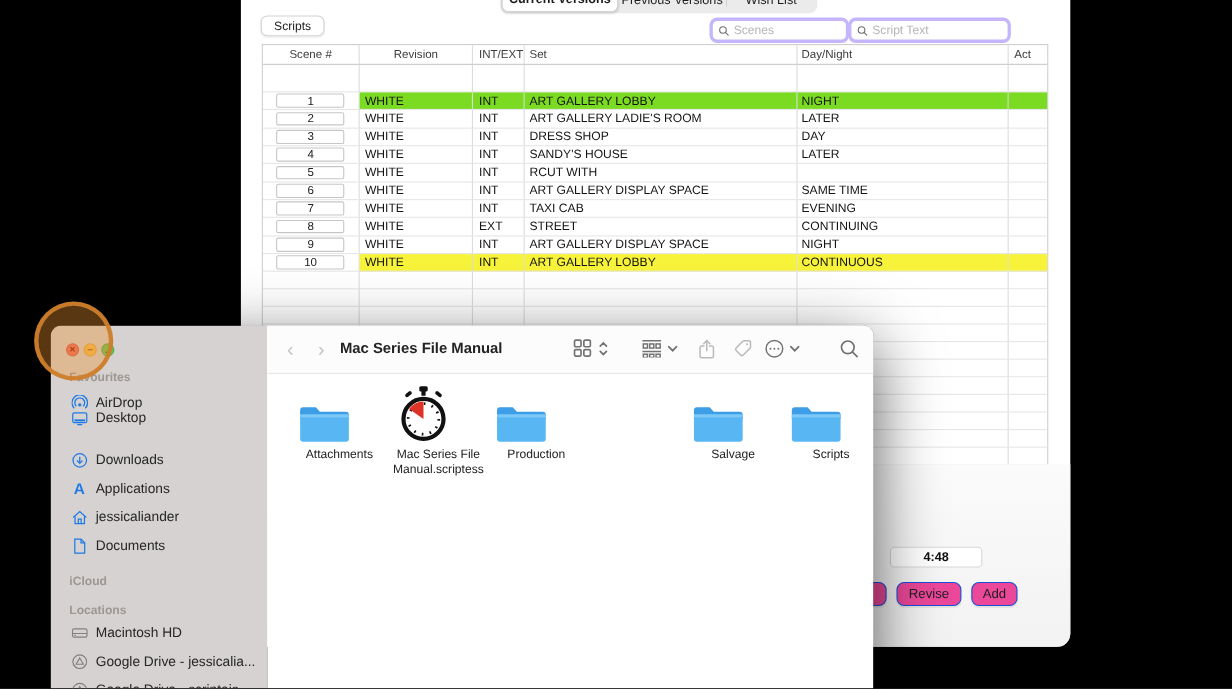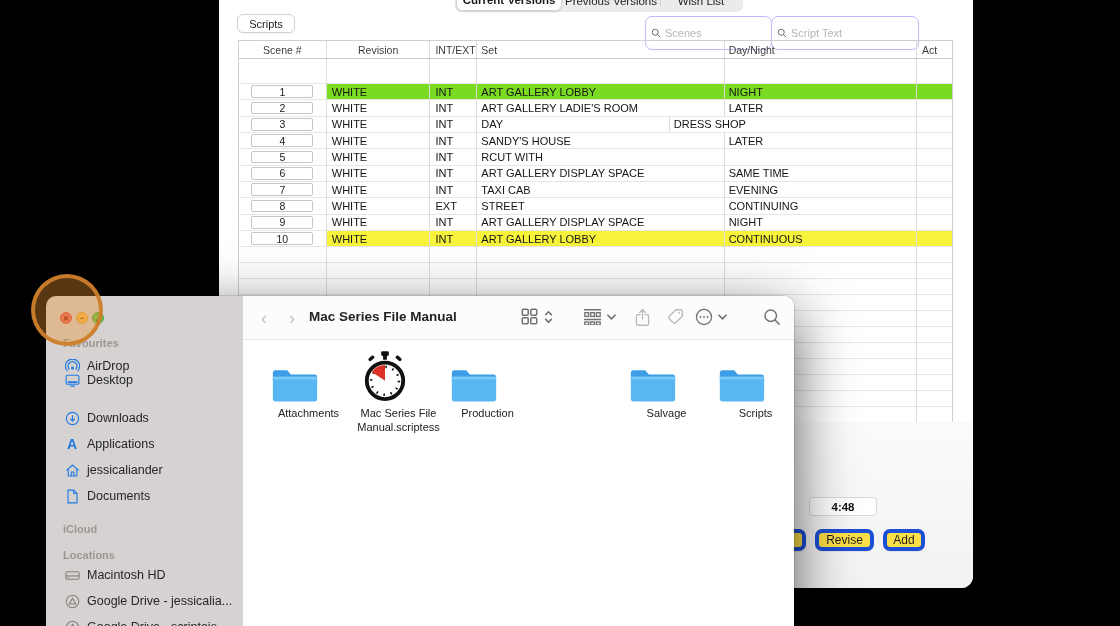--- a/index.html
+++ b/index.html
@@ -14,21 +14,21 @@
   .seg { font-size:11.5px; color:#1d1d1f; display:flex; align-items:flex-end; justify-content:center;
          padding-bottom:4px; position:relative; }
   .seg.s0 { width:106px; } .seg.s1 { width:98px; } .seg.s2 { width:82px; }
   .seg.selected { background:#fff; border:1px solid #d4d4d4; border-radius:6px; box-shadow:0 1px 2px rgba(0,0,0,.12); font-weight:bold; }
   .seg.s2::before { content:""; position:absolute; left:0; top:8px; bottom:5px; width:1px; background:#d2d2d2; }
 
   .scripts-btn { position:absolute; left:18px; top:14px; width:58px; height:19px; background:#fff;
                  border:1px solid #d2d2d2; border-radius:6px; font-size:11px; color:#1d1d1f;
                  display:flex; align-items:center; justify-content:center; box-shadow:0 1px 1px rgba(0,0,0,.06); }
 
-  .search-field { position:absolute; top:16px; height:34px; background:#fff; border:1px solid #c4b5fd;
+  .search-field { position:absolute; top:16px; height:23px; background:#fff; border:3px solid #c4b5fd;
                   border-radius:7px; display:flex; align-items:center; padding:0 5px; }
   .search-field.scenes { left:426px; width:127px; }
   .search-field.script-text { left:552px; width:148px; }
   .search-field svg { width:10px; height:10px; color:#6e6e6e; flex:0 0 auto; margin-right:4px; }
   .search-field input { border:none; outline:none; background:transparent; font-size:11px; width:100%;
                         font-family:"Liberation Sans",sans-serif; color:#333; }
   .search-field input::placeholder { color:#b6b6b6; }
 
   
   .scene-table { position:absolute; left:19px; top:40px; width:715px; border:1px solid #cfcfcf; border-bottom:none; }
@@ -48,24 +48,24 @@
   .trow.header .c.c1 { justify-content:center; padding-left:0; }
   .scenebox { width:62px; height:12.5px; background:#fff; border:1px solid #c6c6c6; border-radius:2px;
               font-size:10.5px; color:#202020; display:flex; align-items:center; justify-content:center; }
   .trow.hl-green  .c:not(.c0) { background:#7bdb23; }
   .trow.hl-yellow .c:not(.c0) { background:#f7f33b; }
 
   
   .app-footer { position:absolute; left:0; top:422px; width:754px; height:166px;
                 background:linear-gradient(#fbfbfb,#f3f2f2); border-radius:0 0 12px 12px; }
   .trunc-label { position:absolute; left:566px; top:500px; font-size:11px; color:#222; }
-  .time-field { position:absolute; left:590px; top:497px; width:68px; height:19px; background:#fff;
+  .time-field { position:absolute; left:590px; top:497px; width:84px; height:19px; background:#fff;
                 border:1px solid #d8d8d8; border-radius:4px; font-size:11.5px; font-weight:bold; color:#111;
                 display:flex; align-items:center; justify-content:center; }
-  .mac-btn { position:absolute; top:529px; height:22px; background:#fde047; border:4px solid #1d4ed8;
+  .mac-btn { position:absolute; top:529px; height:22px; background:#ec4899; border:1px solid #1d4ed8;
              border-radius:7px; font-size:12px; color:#1d1d1f; display:flex; align-items:center;
              justify-content:center; box-shadow:0 1px 1px rgba(0,0,0,.07); }
   .btn-hidden { left:545px; width:42px; }
   .btn-revise { left:596px; width:59px; }
   .btn-add { left:664px; width:42px; }
 
   
   .finder { position:absolute; left:46px; top:296px; width:748px; height:330px; border-radius:10px 10px 0 0;
             box-shadow:0 18px 60px rgba(0,0,0,.65), 0 0 0 0.5px rgba(0,0,0,.25); overflow:hidden; z-index:10; }
   .fsidebar { position:absolute; left:0; top:0; width:197px; height:330px; background:#d5d2d1; }
@@ -169,22 +169,22 @@
         <div class="c c3">ART GALLERY LADIE'S ROOM</div>
         <div class="c c4">LATER</div>
         <div class="c c5"></div>
       </div>
       <div class="trow">
         <div class="c c0">
             <span class="scenebox">3</span>
           </div>
         <div class="c c1">WHITE</div>
         <div class="c c2">INT</div>
+        <div class="c c3">DRESS SHOP</div>
         <div class="c c4">DAY</div>
-        <div class="c c3">DRESS SHOP</div>
         <div class="c c5"></div>
       </div>
       <div class="trow">
         <div class="c c0">
             <span class="scenebox">4</span>
           </div>
         <div class="c c1">WHITE</div>
         <div class="c c2">INT</div>
         <div class="c c3">SANDY'S HOUSE</div>
         <div class="c c4">LATER</div>

